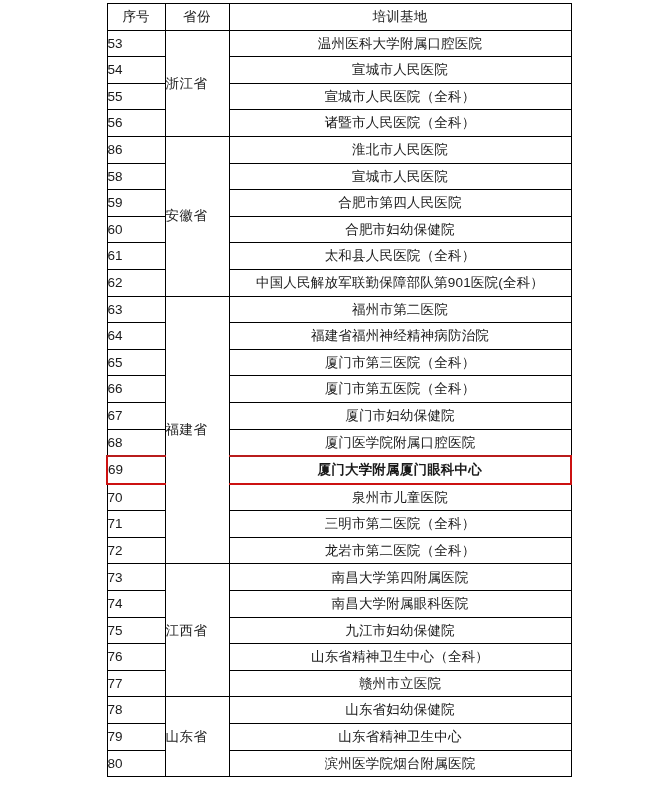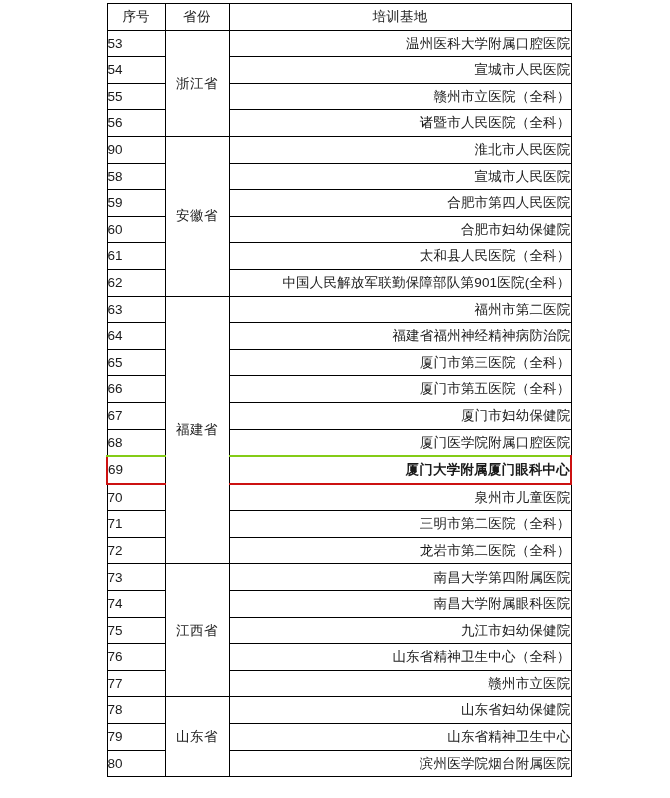--- a/index.html
+++ b/index.html
@@ -38,37 +38,37 @@
     color: #1a1a1a;
   }
   col.c-seq { width: 58px; }
   col.c-prov { width: 64px; }
   col.c-base { width: 342px; }
 
   td.seq, th.seq {
     vertical-align: middle;
   }
   td.prov, th.prov {
-    text-align: center;
+    text-align: left;
     vertical-align: middle;
     letter-spacing: 0.5px;
   }
   td.base, th.base {
-    text-align: right;
+    text-align: center;
     vertical-align: middle;
     padding-left: 6px;
     letter-spacing: 0.2px;
   }
   th.seq, th.prov, th.base {
     text-align: center;
     padding-left: 0;
     font-size: 13.5px;
   }
   tr.highlight td {
-    border-top: 2px solid #84cc16;
+    border-top: 2px solid #b91c1c;
     border-bottom: 2px solid #cc1111;
   }
   tr.highlight td.base {
     border-right: 2px solid #cc1111;
     font-weight: bold;
   }
   tr.highlight td.seq {
     border-left: 2px solid #cc1111;
   }
 </style>
@@ -94,28 +94,28 @@
           <td class="seq">53</td>
           <td class="prov" rowspan="4">浙江省</td>
           <td class="base">温州医科大学附属口腔医院</td>
         </tr>
         <tr>
           <td class="seq">54</td>
           <td class="base">宣城市人民医院</td>
         </tr>
         <tr>
           <td class="seq">55</td>
-          <td class="base">赣州市立医院（全科）</td>
+          <td class="base">宣城市人民医院（全科）</td>
         </tr>
         <tr>
           <td class="seq">56</td>
           <td class="base">诸暨市人民医院（全科）</td>
         </tr>
         <tr>
-          <td class="seq">90</td>
+          <td class="seq">86</td>
           <td class="prov" rowspan="6">安徽省</td>
           <td class="base">淮北市人民医院</td>
         </tr>
         <tr>
           <td class="seq">58</td>
           <td class="base">宣城市人民医院</td>
         </tr>
         <tr>
           <td class="seq">59</td>
           <td class="base">合肥市第四人民医院</td>

